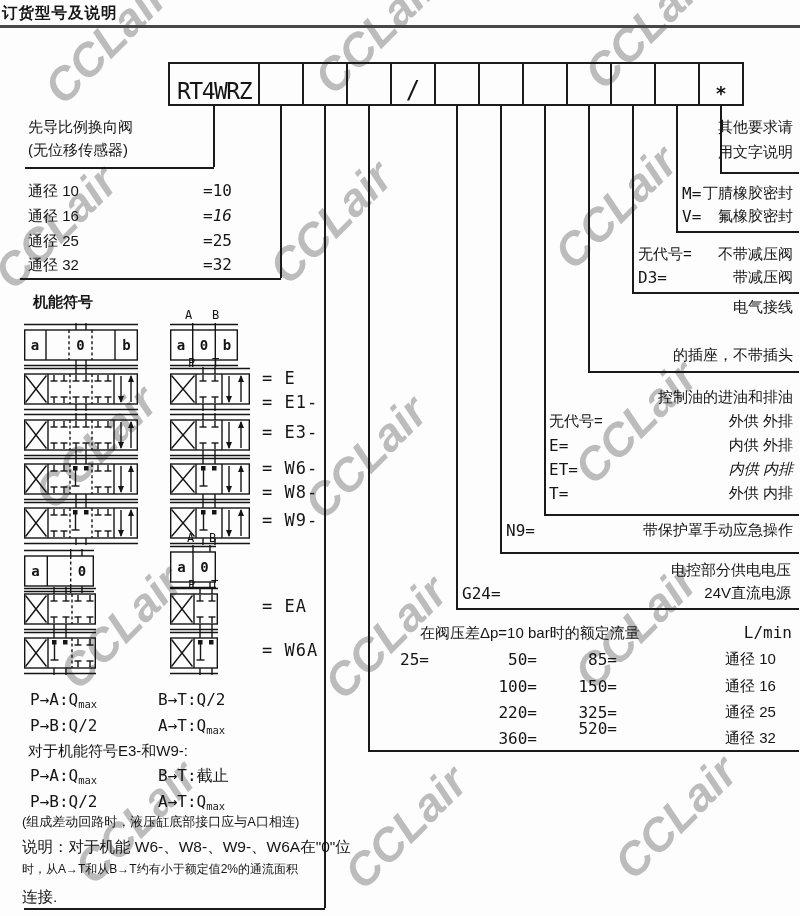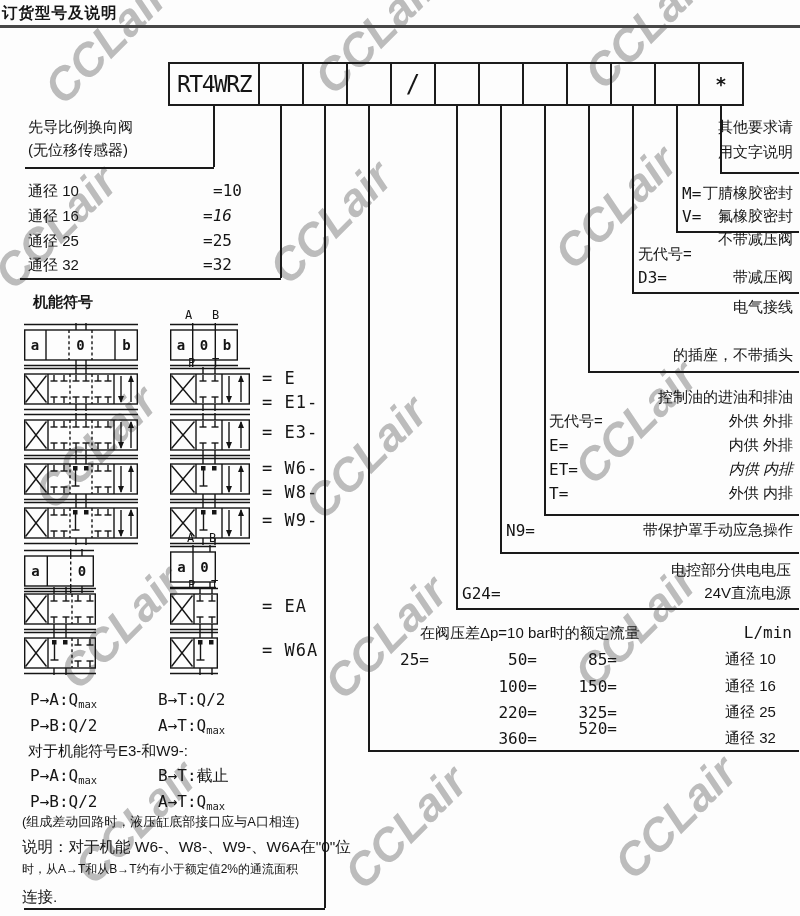--- a/index.html
+++ b/index.html
@@ -4,21 +4,21 @@
 <style>
   html,body{margin:0;padding:0;background:#fff;}
   .page{position:relative;width:800px;height:916px;background:#fdfdfd;overflow:hidden;
         font-family:"Liberation Sans",sans-serif;color:#151515;}
   .t{position:absolute;white-space:nowrap;font-size:15px;line-height:1.25;}
   .mono{font-family:"DejaVu Sans Mono",monospace;}
   .ra{text-align:right;}
   .hline{position:absolute;height:1.5px;background:#1a1a1a;}
   .vline{position:absolute;width:1.5px;background:#1a1a1a;}
   .cell{position:absolute;top:62px;height:44px;border:2px solid #1c1c1c;box-sizing:border-box;
-        display:flex;align-items:center;justify-content:center;background:transparent;}
+        display:flex;align-items:flex-end;justify-content:center;background:transparent;}
   .wm{position:absolute;font-family:"Liberation Sans",sans-serif;font-weight:bold;font-style:italic;
       font-size:46px;color:#bcbcbc;transform:rotate(-45deg);white-space:nowrap;z-index:0;}
   .fg{z-index:2;}
   .valve{position:absolute;z-index:2;}
   .sub{font-family:"DejaVu Sans Mono",monospace;font-size:10.5px;position:relative;bottom:-3px;}
   .title{position:absolute;left:2px;top:3px;font-size:15.5px;font-weight:bold;letter-spacing:1px;}
   .rule{position:absolute;left:0;top:25px;width:800px;height:2.5px;background:#474747;}
   .codebig{font-size:23px;letter-spacing:-1.5px;}
   .lbl{font-size:17px;letter-spacing:1px;}
   .num{font-size:16px;}
@@ -100,21 +100,21 @@
   <div class="vline fg" style="left:676px;top:106px;height:125px;"></div>
   <div class="hline fg" style="left:676px;top:231px;width:123px;"></div>
 
   <div class="vline fg" style="left:720px;top:106px;height:66px;"></div>
   <div class="hline fg" style="left:720px;top:172px;width:79px;"></div>
 
   <div class="t fg" style="left:28px;top:118px;">先导比例换向阀</div>
   <div class="t fg" style="left:28px;top:141px;">(无位移传感器)</div>
 
   <div class="t fg" style="left:28px;top:182px;">通径 10</div>
-  <div class="t fg mono num" style="left:213px;top:181px;">=10</div>
+  <div class="t fg mono num" style="left:203px;top:181px;">=10</div>
   <div class="t fg" style="left:28px;top:207px;">通径 16</div>
   <div class="t fg mono num" style="left:203px;top:206px;font-style:italic;">=16</div>
   <div class="t fg" style="left:28px;top:232px;">通径 25</div>
   <div class="t fg mono num" style="left:203px;top:231px;">=25</div>
   <div class="t fg" style="left:28px;top:256px;">通径 32</div>
   <div class="t fg mono num" style="left:203px;top:255px;">=32</div>
 
   <div class="t fg" style="left:33px;top:293px;font-weight:bold;">机能符号</div>
 
   <span class="valve" style="left:24px;top:322px;"><svg width="114" height="46" viewBox="0 0 114 46" fill="none" stroke="#151515" stroke-width="1.4" font-family="DejaVu Sans Mono, monospace" font-size="14" font-weight="bold">
@@ -558,21 +558,21 @@
 
   <div class="t fg ra" style="right:7px;top:118px;">其他要求请</div>
   <div class="t fg ra" style="right:7px;top:143px;">用文字说明</div>
 
   <div class="t fg mono num" style="left:682px;top:184px;">M=</div>
   <div class="t fg ra" style="right:7px;top:184px;">丁腈橡胶密封</div>
   <div class="t fg mono num" style="left:682px;top:207px;">V=</div>
   <div class="t fg ra" style="right:7px;top:207px;">氟橡胶密封</div>
 
   <div class="t fg" style="left:638px;top:245px;">无代号=</div>
-  <div class="t fg ra" style="right:7px;top:230px;">不带减压阀</div>
+  <div class="t fg ra" style="right:7px;top:245px;">不带减压阀</div>
   <div class="t fg mono num" style="left:638px;top:268px;">D3=</div>
   <div class="t fg ra" style="right:7px;top:268px;">带减压阀</div>
 
   <div class="t fg ra" style="right:7px;top:298px;">电气接线</div>
   <div class="t fg ra" style="right:7px;top:346px;">的插座，不带插头</div>
 
   <div class="t fg ra" style="right:7px;top:388px;">控制油的进油和排油</div>
   <div class="t fg" style="left:549px;top:412px;">无代号=</div>
   <div class="t fg ra" style="right:7px;top:412px;">外供 外排</div>
   <div class="t fg mono num" style="left:549px;top:436px;">E=</div>

